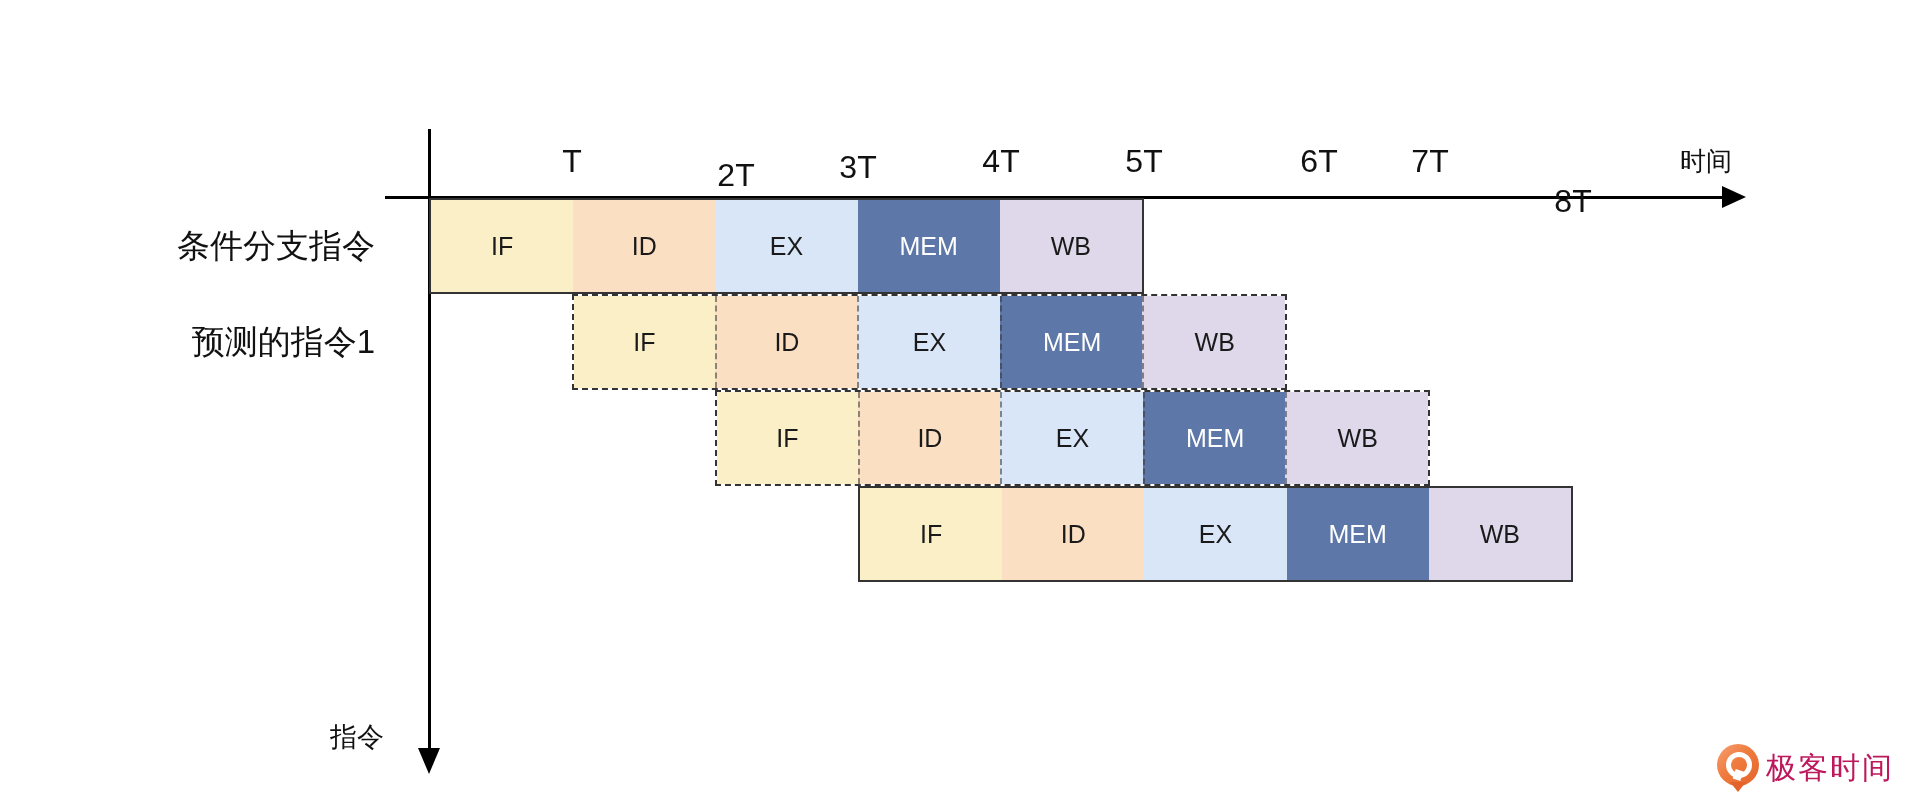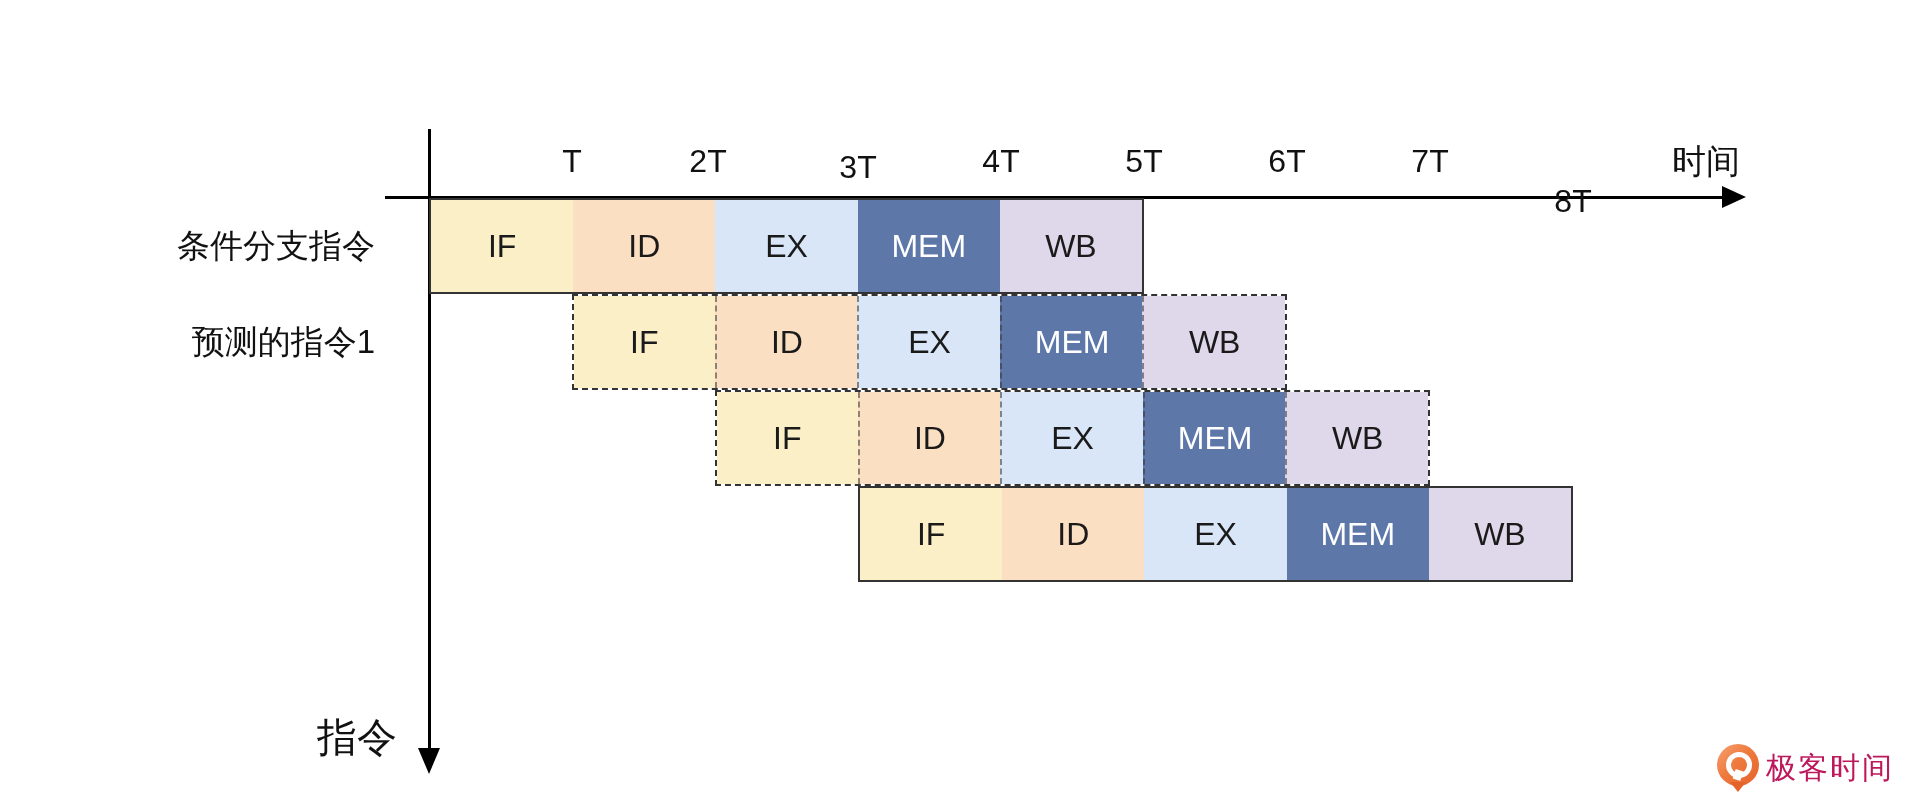--- a/index.html
+++ b/index.html
@@ -10,40 +10,40 @@
   
   .h-axis{position:absolute;left:385px;top:196px;width:1337px;height:3px;background:#000;}
   .h-arrow{position:absolute;left:1722px;top:186px;width:0;height:0;
     border-top:11px solid transparent;border-bottom:11px solid transparent;border-left:24px solid #000;}
   .v-axis{position:absolute;left:428px;top:129px;width:3px;height:619px;background:#000;}
   .v-arrow{position:absolute;left:418px;top:748px;width:0;height:0;
     border-left:11px solid transparent;border-right:11px solid transparent;border-top:26px solid #000;}
   
   .tick{position:absolute;top:138px;width:120px;height:46px;line-height:46px;
     text-align:center;font-size:32px;color:#111;}
-  .t1{left:512px;} .t2{left:648px;} .t3{left:798px;margin-top:6px;} .t4{left:941px;}
-  .t5{left:1084px;} .t6{left:1227px;} .t7{left:1370px;text-align:center;} .t8{left:1513px;margin-top:40px;}
+  .t1{left:512px;} .t2{left:676px;margin-top:14px;} .t3{left:798px;margin-top:6px;} .t4{left:941px;}
+  .t5{left:1084px;} .t6{left:1259px;} .t7{left:1370px;text-align:center;} .t8{left:1513px;margin-top:40px;}
   .x-axis-label{position:absolute;left:1641px;top:138px;width:130px;height:46px;line-height:46px;
-    text-align:center;font-size:34px;color:#111;}
+    text-align:center;font-size:26px;color:#111;}
   .y-axis-label{position:absolute;left:297px;top:714px;width:120px;height:46px;line-height:46px;
-    text-align:center;font-size:40px;color:#111;}
+    text-align:center;font-size:27px;color:#111;}
   
   .row-label{position:absolute;left:40px;width:335px;height:96px;line-height:96px;
     text-align:right;font-size:33px;color:#111;white-space:nowrap;}
   .rl1{top:198px;} .rl2{top:294px;} .rl3{top:390px;} .rl4{top:486px;}
   
   .row{position:absolute;width:715px;height:96px;box-sizing:border-box;display:flex;}
   .row.solid{border:2px solid #333;}
   .row.dashed{border:2px dashed #333;}
   .r1{left:429px;top:198px;}
   .r2{left:572px;top:294px;}
   .r3{left:715px;top:390px;}
   .r4{left:858px;top:486px;}
   .cell{flex:1;display:flex;align-items:center;justify-content:center;
-    font-size:32px;color:#1a1a1a;}
+    font-size:25px;color:#1a1a1a;}
   .row.dashed .cell + .cell{border-left:2px dashed rgba(51,51,51,0.55);}
   
   .logo{position:absolute;left:1716px;top:742px;width:200px;height:52px;}
   .logo-icon{position:absolute;left:0;top:2px;width:44px;height:48px;}
   .logo-ball{position:absolute;left:1px;top:0;width:42px;height:42px;border-radius:50%;
     background:linear-gradient(135deg,#F6A173 0%,#EF7B3E 45%,#E4632A 100%);}
   .logo-tail{position:absolute;left:14px;top:38px;width:0;height:0;
     border-left:8px solid transparent;border-right:8px solid transparent;border-top:10px solid #E4632A;}
   .logo-ring{position:absolute;left:10px;top:8px;width:16px;height:16px;border:5px solid #fff;border-radius:50%;}
   .logo-notch{position:absolute;left:18px;top:26px;width:8px;height:10px;background:#fff;transform:rotate(18deg);}

